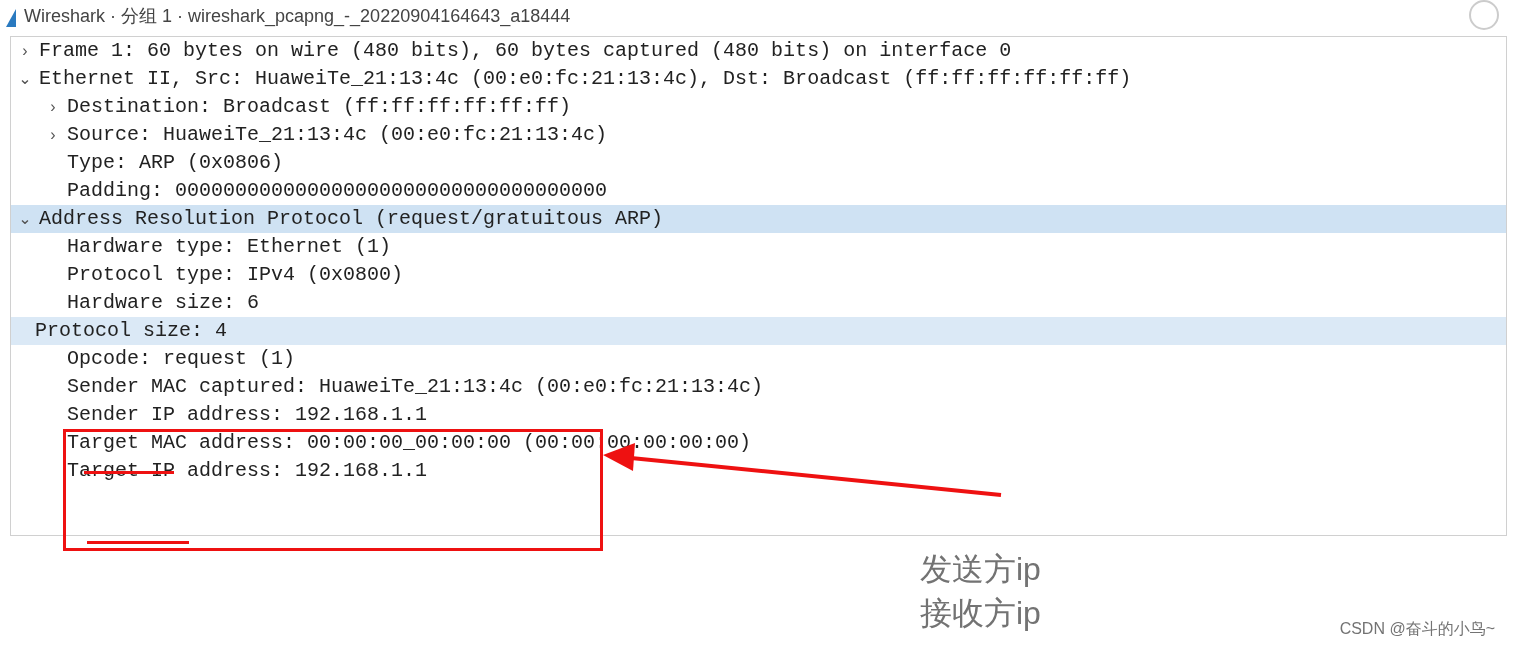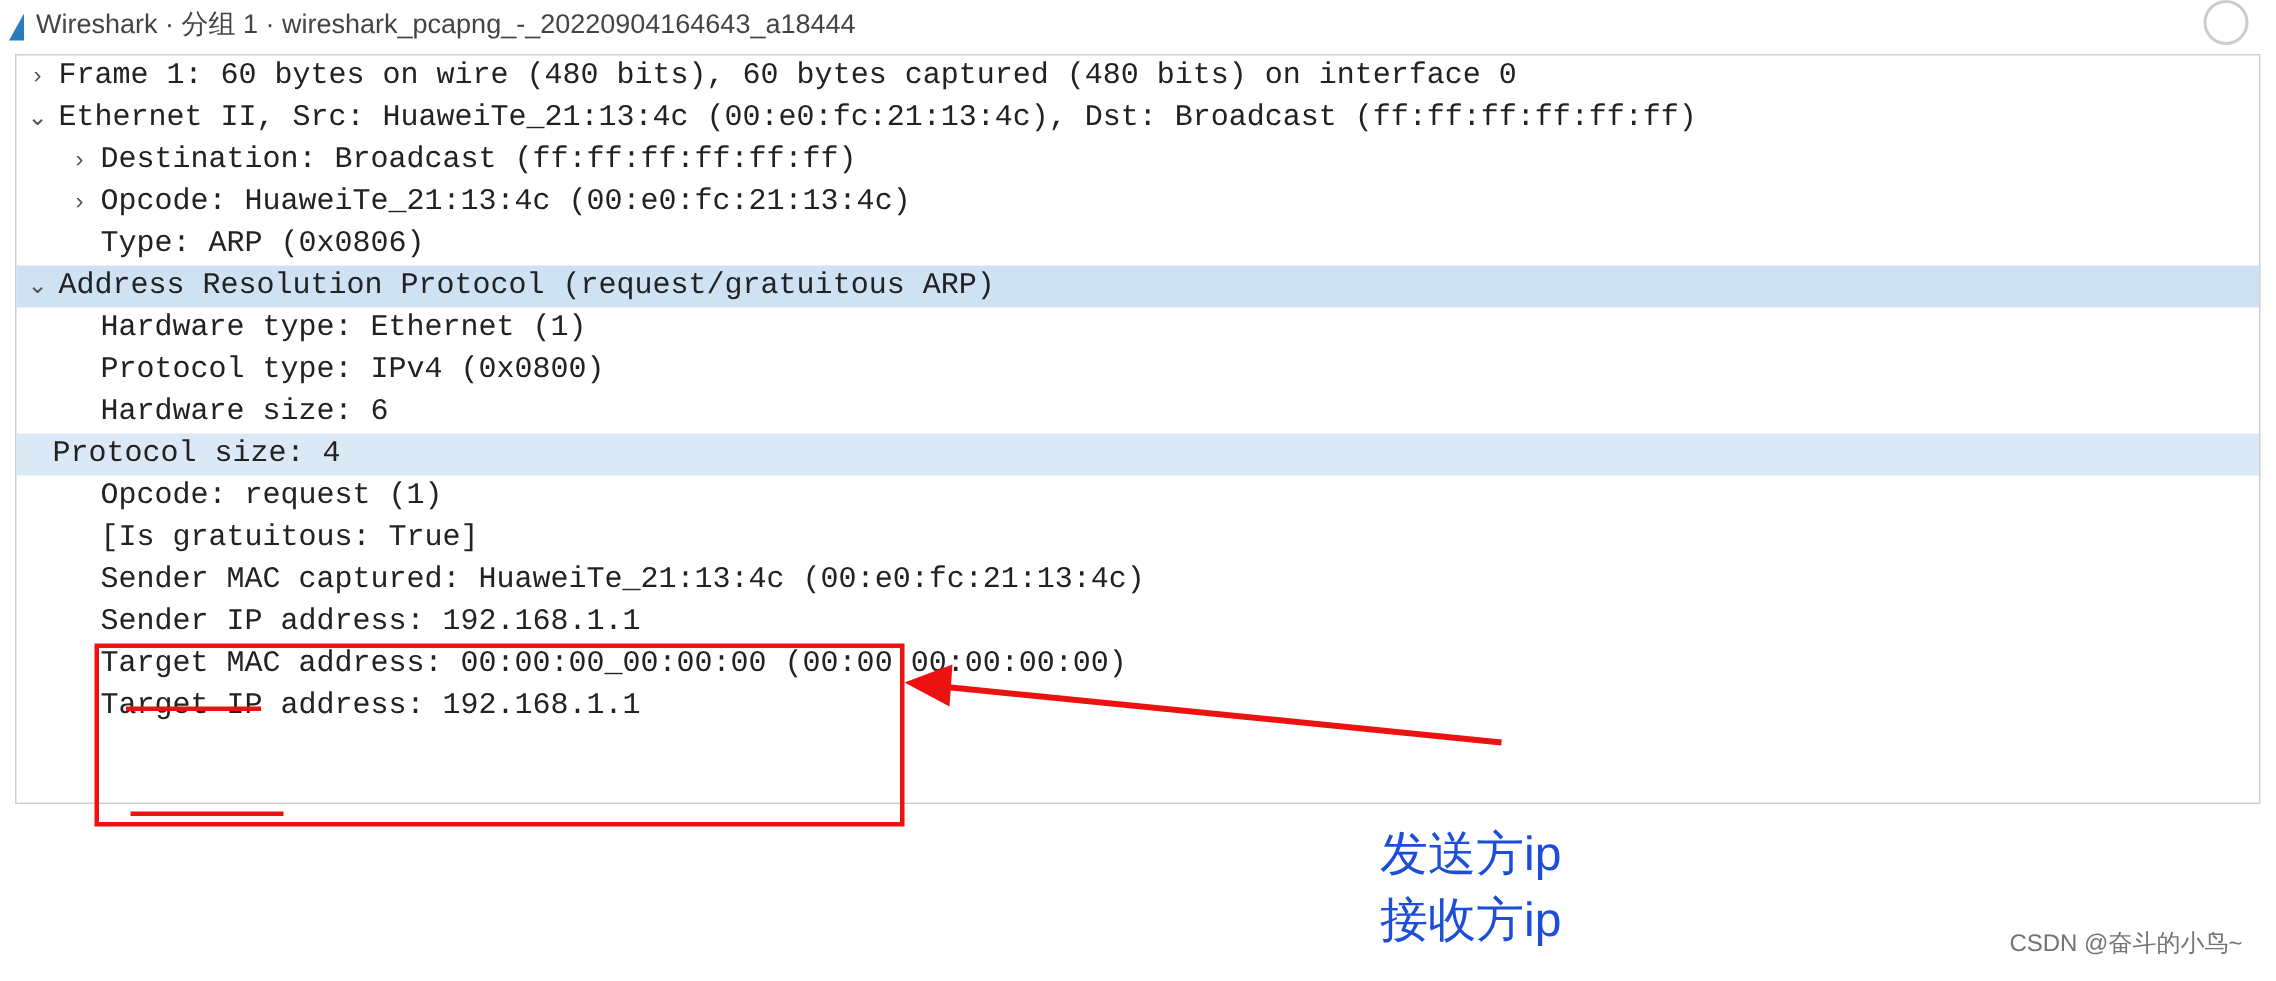--- a/index.html
+++ b/index.html
@@ -82,21 +82,21 @@
   }
   .red-arrow-svg {
     position: absolute;
     left: 590px; top: 398px;
     width: 410px; height: 80px;
     pointer-events: none;
   }
   .anno {
     position: absolute;
     font-family: "Microsoft YaHei","SimSun",sans-serif;
-    color: #1d4ed8;
+    color: #737373;
     font-size: 32px;
     line-height: 42px;
   }
   .watermark {
     position: absolute;
     right: 22px; bottom: 14px;
     font-size: 16px;
     color: #737373;
     font-family: "Microsoft YaHei","SimSun",sans-serif;
   }
@@ -127,48 +127,49 @@
   <div class="row">
     <span class="ar">⌄</span>
     <span class="txt">Ethernet II, Src: HuaweiTe_21:13:4c (00:e0:fc:21:13:4c), Dst: Broadcast (ff:ff:ff:ff:ff:ff)</span>
   </div>
   <div class="row indent1">
     <span class="ar">›</span>
     <span class="txt">Destination: Broadcast (ff:ff:ff:ff:ff:ff)</span>
   </div>
   <div class="row indent1">
     <span class="ar">›</span>
-    <span class="txt">Opcode: HuaweiTe_21:13:4c (00:e0:fc:21:13:4c)</span>
+    <span class="txt">Source: HuaweiTe_21:13:4c (00:e0:fc:21:13:4c)</span>
   </div>
   <div class="row indent1">
     <span class="ar blank">·</span>
     <span class="txt">Type: ARP (0x0806)</span>
+  </div>
+  <div class="row indent1">
+    <span class="ar blank">·</span>
+    <span class="txt">Padding: 000000000000000000000000000000000000</span>
   </div>
 
   <div class="row hl-header">
     <span class="ar">⌄</span>
     <span class="txt">Address Resolution Protocol (request/gratuitous ARP)</span>
   </div>
   <div class="row indent2">
     <span class="txt">Hardware type: Ethernet (1)</span>
   </div>
   <div class="row indent2">
     <span class="txt">Protocol type: IPv4 (0x0800)</span>
   </div>
   <div class="row indent2">
     <span class="txt">Hardware size: 6</span>
   </div>
   <div class="row indent2 hl-field">
     <span class="txt">Protocol size: 4</span>
   </div>
   <div class="row indent2">
     <span class="txt">Opcode: request (1)</span>
-  </div>
-  <div class="row indent2">
-    <span class="txt">[Is gratuitous: True]</span>
   </div>
   <div class="row indent2">
     <span class="txt">Sender MAC captured: HuaweiTe_21:13:4c (00:e0:fc:21:13:4c)</span>
   </div>
   <div class="row indent2">
     <span class="txt">Sender IP address: 192.168.1.1</span>
   </div>
   <div class="row indent2">
     <span class="txt">Target MAC address: 00:00:00_00:00:00 (00:00:00:00:00:00)</span>
   </div>

